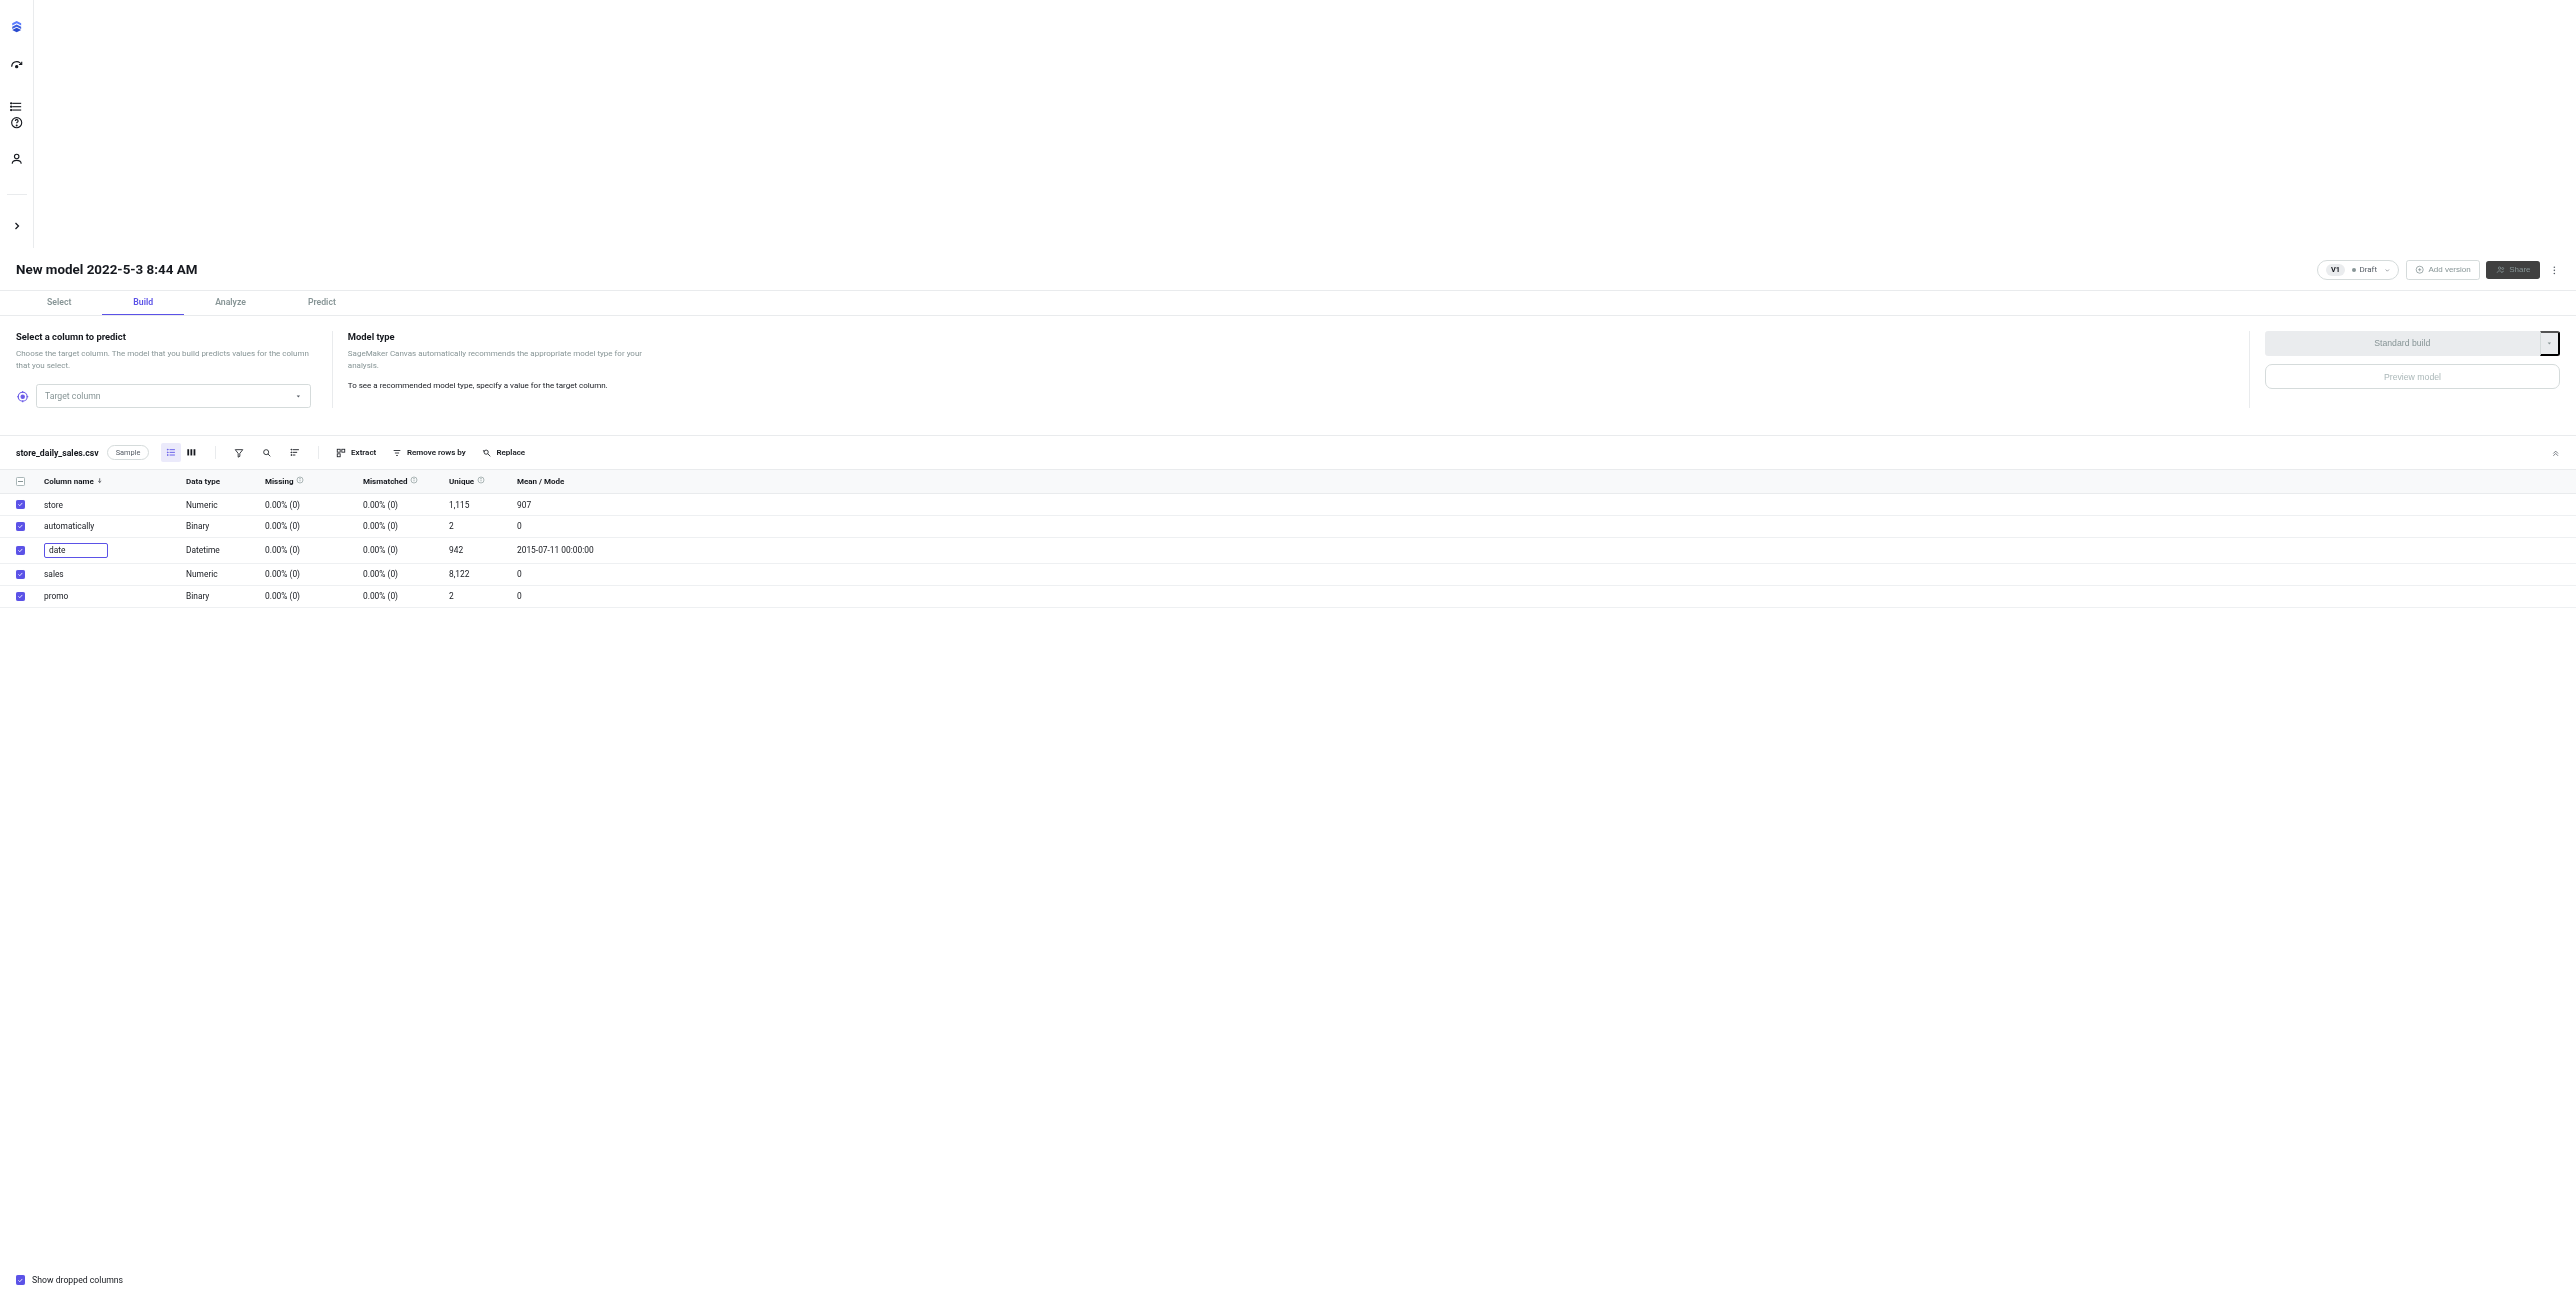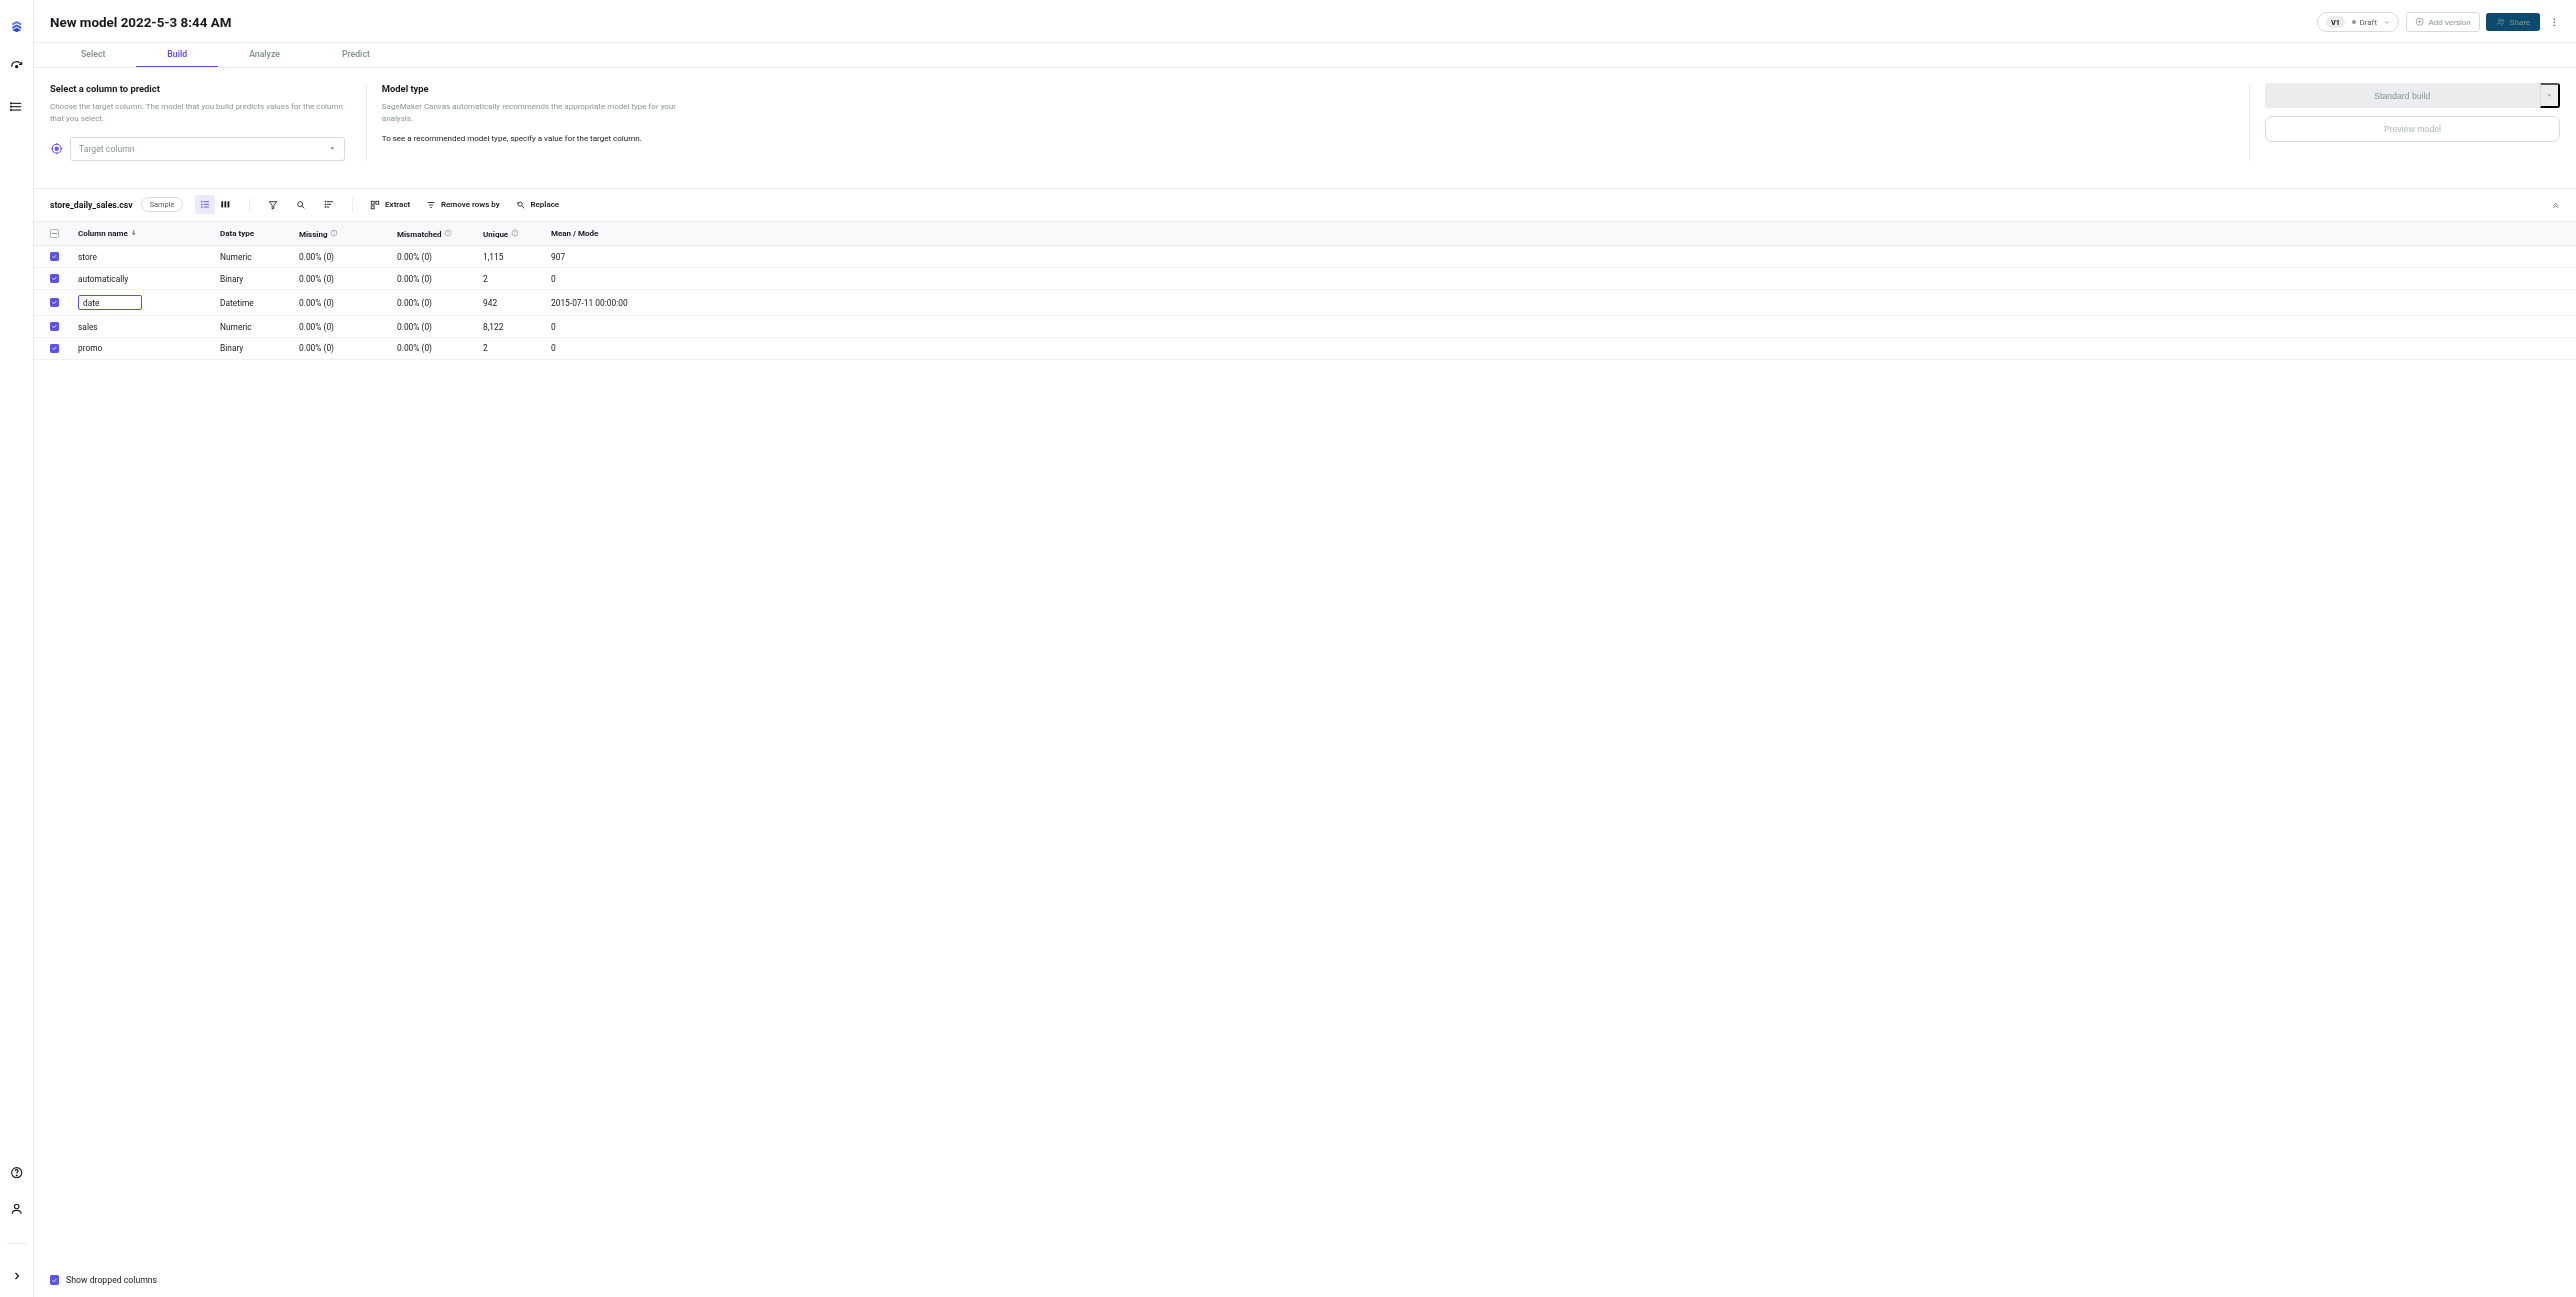--- a/index.html
+++ b/index.html
@@ -1,31 +1,31 @@
 <!DOCTYPE html>
 <html style="font-size:10.7px"><head>
 <meta charset="utf-8">
 <style>
 * { box-sizing: border-box; margin: 0; padding: 0; }
 body { font-family: -apple-system, BlinkMacSystemFont, "Segoe UI", Roboto, Helvetica, Arial, sans-serif; font-size: 8.7px; color: #16191f; background: #fff; height: 100vh; overflow: hidden; }
-.app { display: flex; height: 100vh; }
+.app { display: flex; height: 100vh; flex-direction: column; }
 .sidebar { width: 34px; border-right: 0.7px solid #e9ebed; display: flex; flex-direction: column; align-items: center; padding: 19px 0 13.4px 0; }
 .sidebar-top { display: flex; flex-direction: column; align-items: center; gap: 24px; }
 .sidebar-bottom { margin-top: auto; display: flex; flex-direction: column; align-items: center; gap: 20px; }
 .sidebar-divider { width: 20px; height: 0.7px; background: #e9ebed; margin-top: 6.7px; }
 .icon-btn { width: 16px; height: 16px; display: flex; align-items: center; justify-content: center; cursor: pointer; color: #545b64; }
 .main { flex: 1; display: flex; flex-direction: column; overflow: hidden; }
 .header { display: flex; align-items: center; justify-content: space-between; padding: 12px 13.4px 9.4px 16px; border-bottom: 0.7px solid #e9ebed; }
 .header h1 { font-size: 13.4px; font-weight: 700; color: #16191f; }
 .header-actions { display: flex; align-items: center; gap: 6.7px; }
 .pill { border: 0.7px solid #d5dbdb; border-radius: 10.7px; padding: 3.4px 8px; display: flex; align-items: center; gap: 6.7px; font-size: 8px; color: #545b64; background: #fff; }
 .badge-v { background: #eaecee; border-radius: 6.7px; padding: 1.3px 5.4px; font-size: 7.4px; font-weight: 700; color: #16191f; text-align: right; }
 .status-dot { width: 4px; height: 4px; border-radius: 50%; background: #879596; display: inline-block; }
 .btn-light { border: 0.7px solid #d5dbdb; border-radius: 2.7px; padding: 4px 8px; display: flex; align-items: center; gap: 4px; font-size: 8px; color: #879596; background: #fff; cursor: pointer; }
-.btn-grey { border: none; border-radius: 2.7px; padding: 4px 9.4px; display: flex; align-items: center; gap: 4px; font-size: 8px; color: #879596; background: #0c4a6e; cursor: pointer; }
+.btn-grey { border: none; border-radius: 2.7px; padding: 4px 9.4px; display: flex; align-items: center; gap: 4px; font-size: 8px; color: #879596; background: #404040; cursor: pointer; }
 .kebab { width: 16px; height: 16px; display: flex; align-items: center; justify-content: center; cursor: pointer; color: #545b64; }
 .tabs { display: flex; padding: 0 16px; border-bottom: 0.7px solid #e9ebed; gap: 0; }
 .tab { padding: 6.7px 31px; font-size: 8.7px; color: #879596; cursor: pointer; border-bottom: 1.3px solid transparent; font-weight: 600; }
 .tab.active { color: #5b52e7; border-bottom-color: #5b52e7; }
 .panel { display: flex; padding: 14.8px 16px 27px 16px; border-bottom: 0.7px solid #e9ebed; gap: 0; }
 .panel-col { padding: 0 16px 0 0; }
 .panel-col.divleft { border-left: 0.7px solid #e9ebed; padding-left: 14.8px; padding-right: 14.8px; }
 .panel-col.first { flex: 0 0 316px; }
 .panel-col.second { flex: 0 0 329px; }
 .panel-col.third { margin-left: auto; padding-right: 0; }

